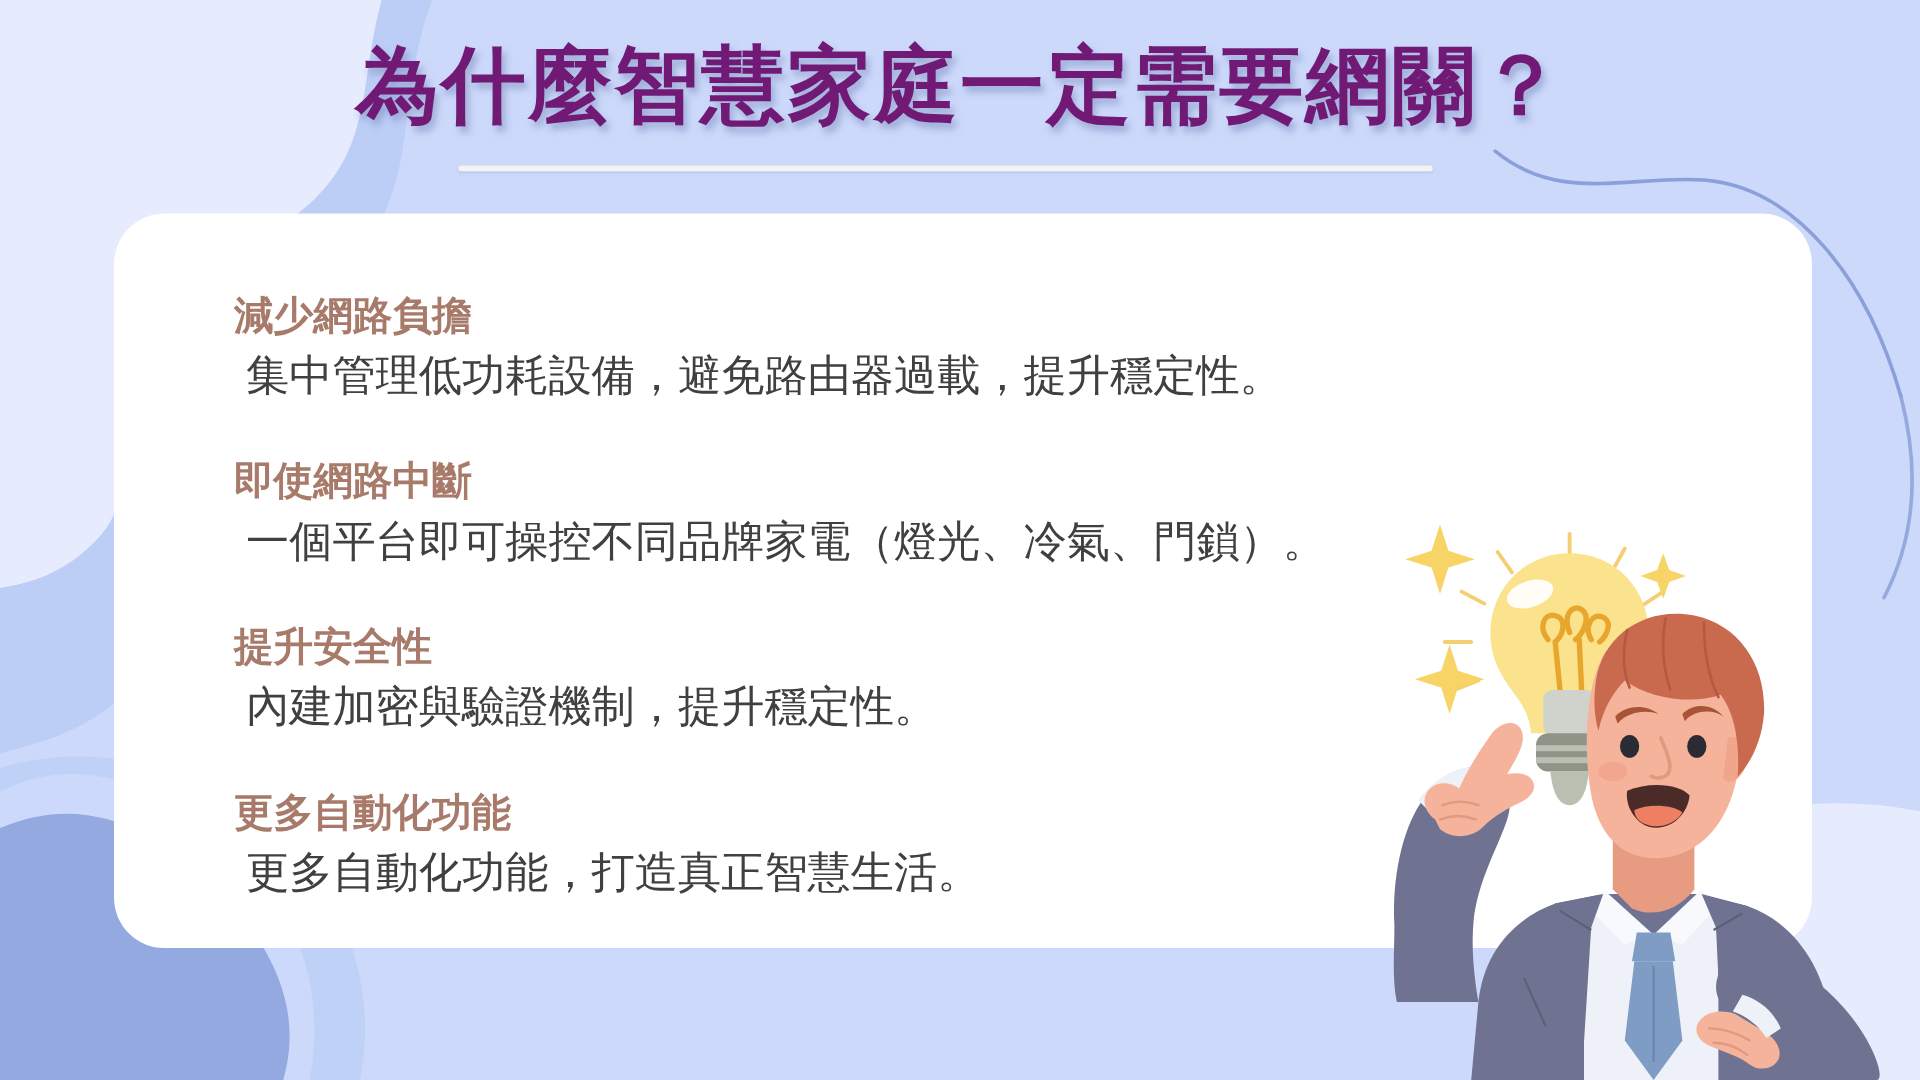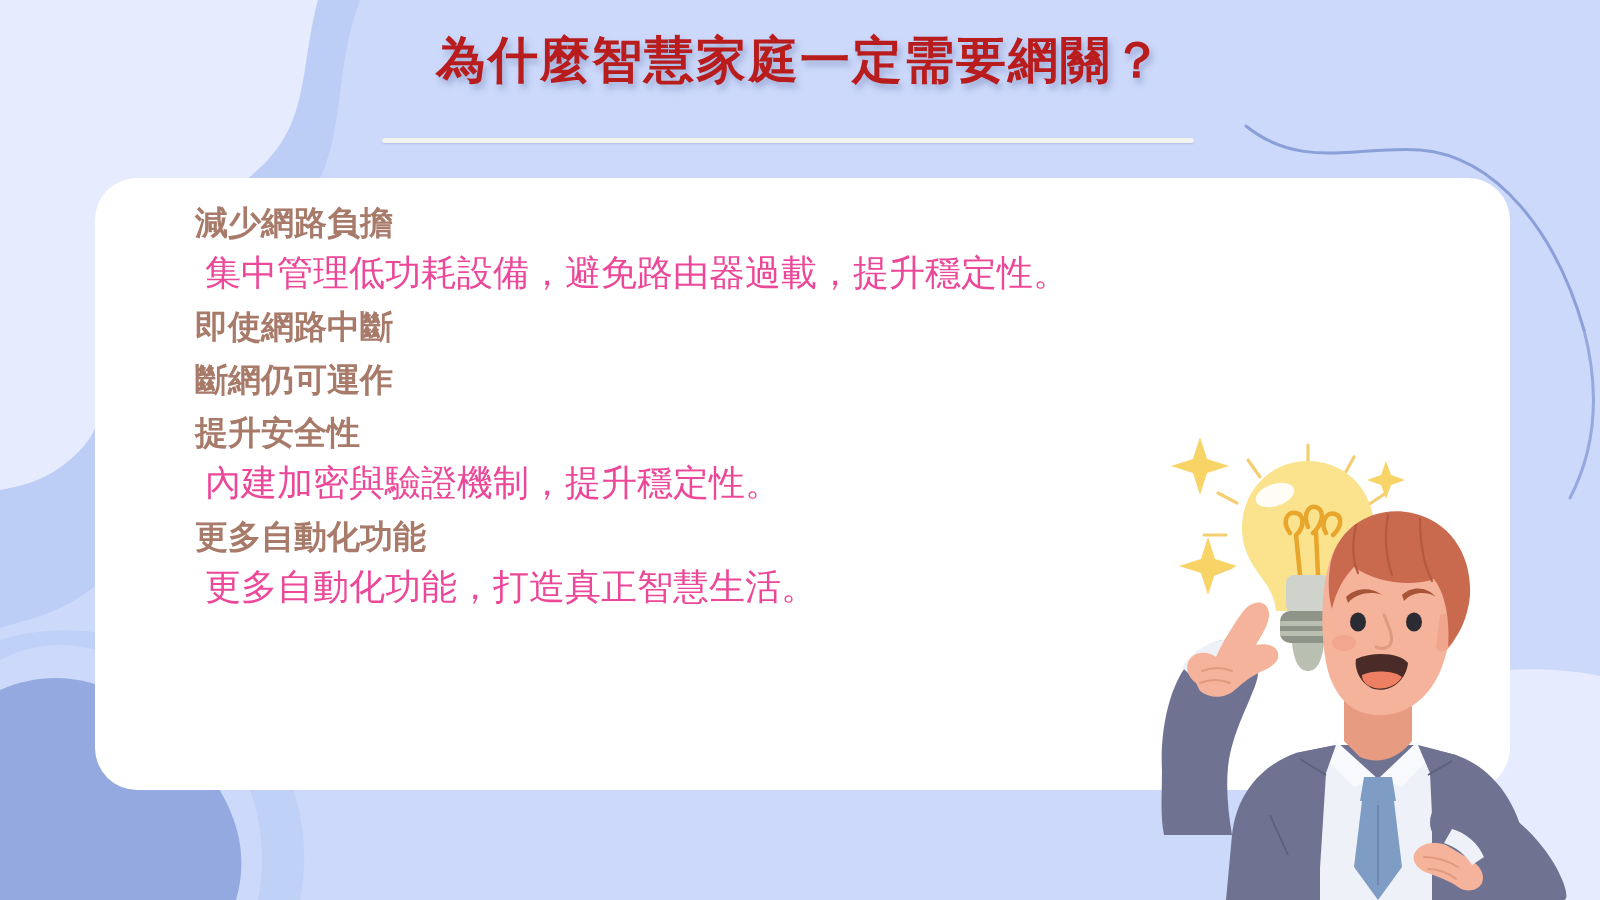--- a/index.html
+++ b/index.html
@@ -11,22 +11,22 @@
   .stage{position:absolute;inset:0;width:1600px;height:900px;overflow:hidden;}
   .bg-svg{position:absolute;left:0;top:0;width:1600px;height:900px;}
 
   
   .title-wrap{
     position:absolute;left:0;top:32px;width:1600px;
     text-align:center;z-index:5;
   }
   .title{
     display:inline-block;
-    font-size:50px;line-height:1.12;font-weight:bold;
-    color:#b91c1c;
+    font-size:70px;line-height:1.12;font-weight:bold;
+    color:#701a75;
     letter-spacing:2px;
     text-shadow:3px 5px 6px rgba(120,136,186,0.55);
     white-space:nowrap;
   }
   .title-rule{
     position:absolute;left:382px;top:138px;width:812px;height:5px;
     background:#f3f3f1;border-radius:3px;z-index:5;
     box-shadow:0 1px 2px rgba(130,145,195,0.35);
   }
 
@@ -34,25 +34,25 @@
   .card{
     position:absolute;left:95px;top:178px;width:1415px;height:612px;
     background:#ffffff;border-radius:42px;z-index:3;
   }
   .list{
     position:absolute;left:100px;top:22px;width:1080px;
   }
   .item{margin:0 0 6px 0;}
   .item-head{
     font-size:33px;line-height:1.42;font-weight:bold;
-    color:#a87a6a;white-space:nowrap;
+    color:#a87a6a;white-space:nowrap;margin-top:40px;
   }
   .item-body{
     font-size:36px;line-height:1.42;font-weight:normal;
-    color:#ec4899;white-space:nowrap;padding-left:10px;
+    color:#404040;white-space:nowrap;padding-left:10px;
   }
 
   
   .illus{
     position:absolute;left:1140px;top:415px;width:460px;height:485px;z-index:6;
   }
   .illus svg{display:block;width:460px;height:485px;}
 </style>
 </head>
 <body>
@@ -89,24 +89,24 @@
   <div class="card">
     <div class="list">
 
       <div class="item">
         <div class="item-head">減少網路負擔</div>
         <div class="item-body">集中管理低功耗設備，避免路由器過載，提升穩定性。</div>
       </div>
 
       <div class="item">
         <div class="item-head">即使網路中斷</div>
-      </div>
-
-      <div class="item">
-        <div class="item-head">斷網仍可運作</div>
+        <div class="item-body">一個平台即可操控不同品牌家電（燈光、冷氣、門鎖）。</div>
+      </div>
+
+      <div class="item">
       </div>
 
       <div class="item">
         <div class="item-head">提升安全性</div>
         <div class="item-body">內建加密與驗證機制，提升穩定性。</div>
       </div>
 
       <div class="item">
         <div class="item-head">更多自動化功能</div>
         <div class="item-body">更多自動化功能，打造真正智慧生活。</div>

